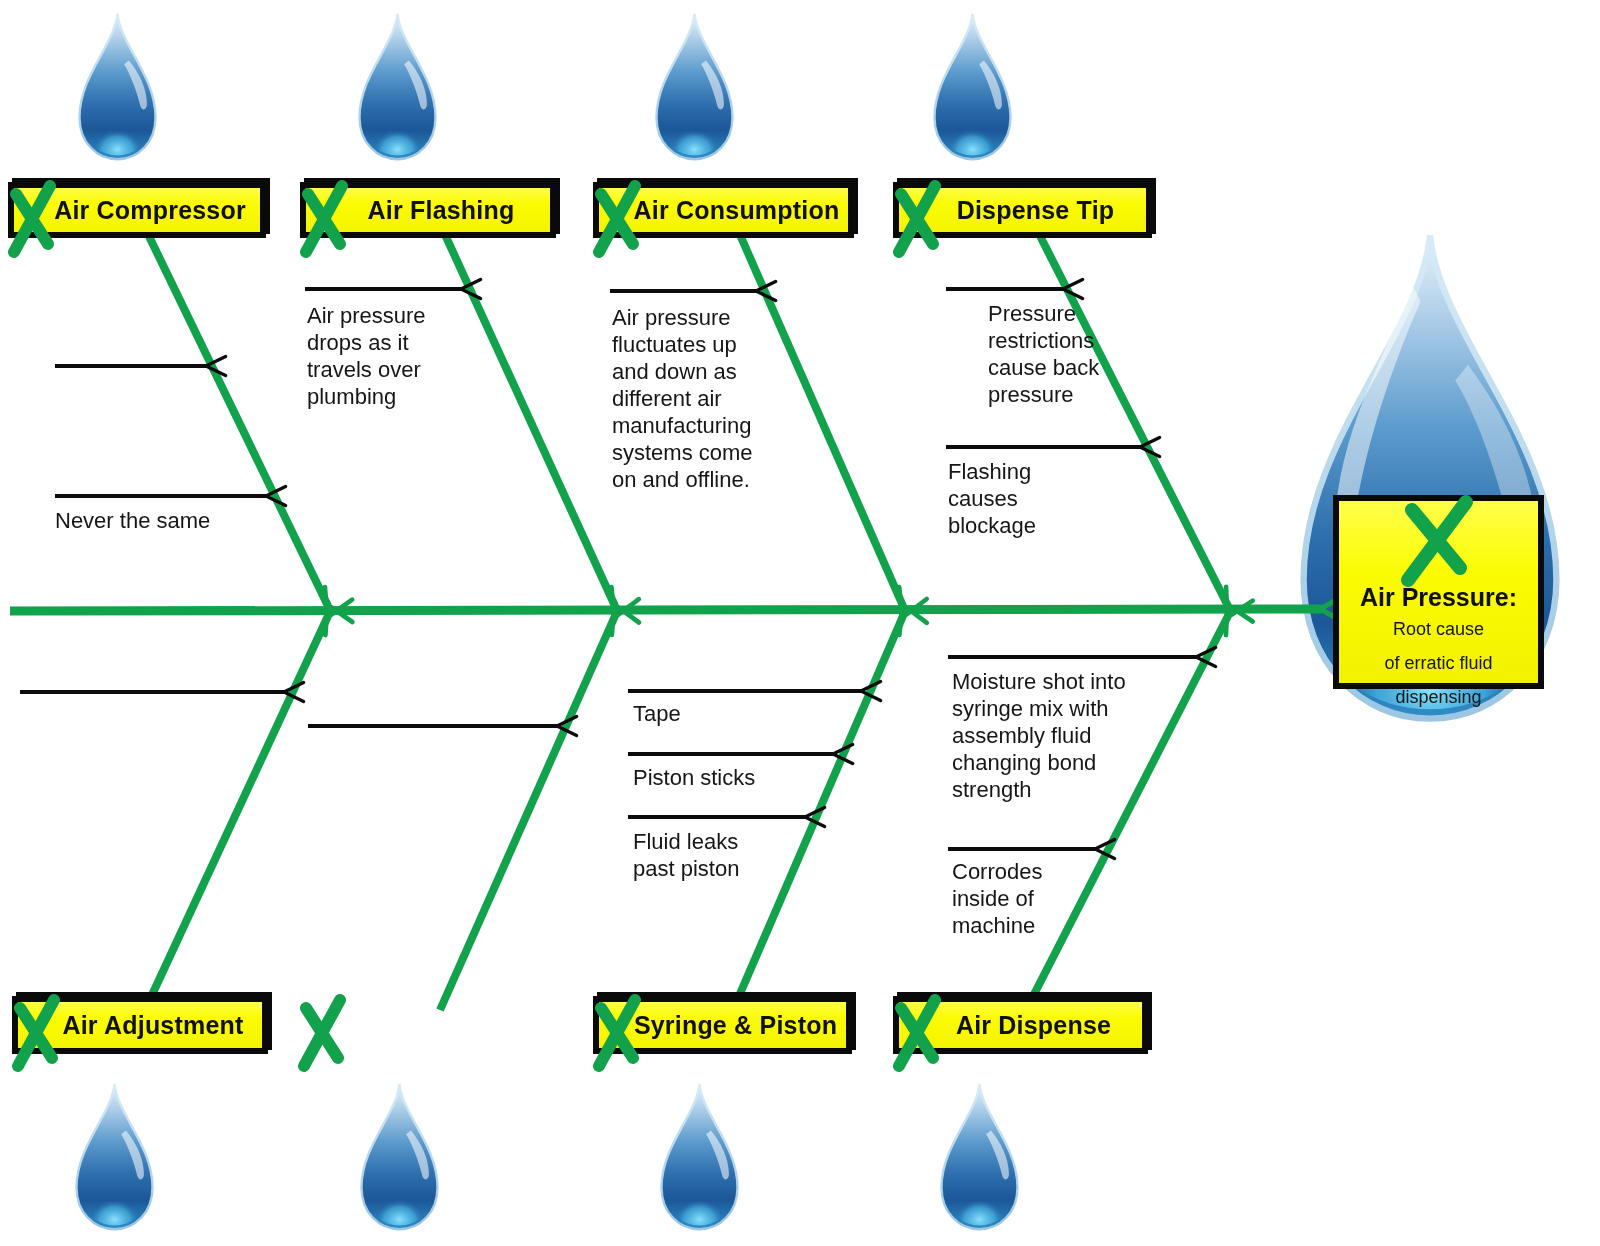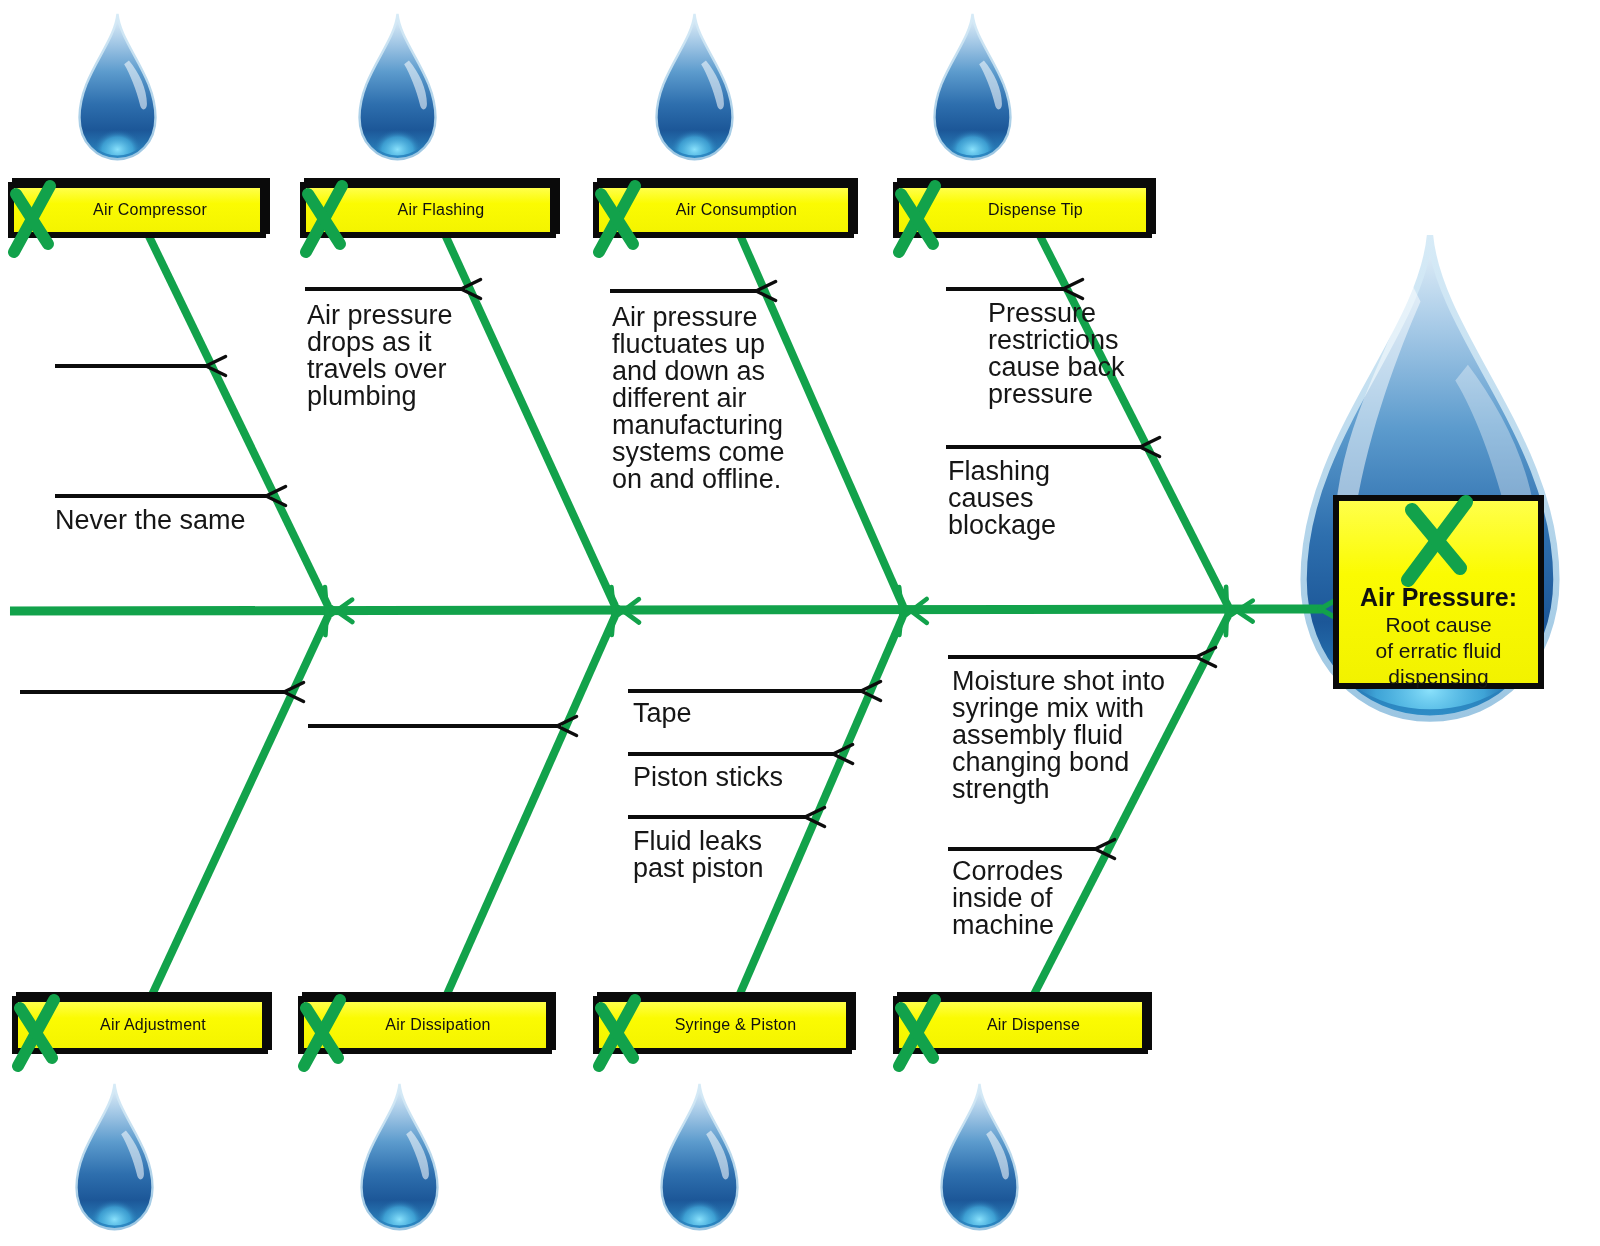--- a/index.html
+++ b/index.html
@@ -10,36 +10,36 @@
   .cat-box{
     position:absolute;
     background:linear-gradient(#ffff4a,#fbfb02 35%,#f4f400);
     border:6px solid #0a0a0a;
     box-shadow:4px -4px 0 0 #0a0a0a;
     box-sizing:border-box;
     display:flex;align-items:center;justify-content:center;
     z-index:3;
   }
   .cat-label{
-    font-weight:normal;font-size:16px;color:#111;letter-spacing:0.2px;
+    font-weight:bold;font-size:25px;color:#111;letter-spacing:0.2px;
     padding-left:26px;white-space:nowrap;
   }
   .cause{
     position:absolute;z-index:3;
-    font-size:27px;line-height:27px;color:#161616;
+    font-size:22px;line-height:27px;color:#161616;
     white-space:pre-line;
   }
   .head-box{
     position:absolute;left:1333px;top:495px;width:211px;height:194px;
     background:linear-gradient(#ffff4a,#fbfb02 40%,#f2f200);
     border:6px solid #0a0a0a;box-sizing:border-box;
     z-index:3;text-align:center;
   }
   .head-title{margin-top:82px;font-weight:bold;font-size:25px;color:#101010;}
-  .head-sub{font-size:21px;line-height:26px;color:#161616;white-space:pre-line;}
+  .head-sub{font-size:18px;line-height:34px;color:#161616;white-space:pre-line;}
 </style>
 </head>
 <body>
 
 <div class="canvas">
 
   <svg width="0" height="0" style="position:absolute" aria-hidden="true">
     <defs>
       <linearGradient id="dropBody" x1="0" y1="0" x2="0" y2="1">
         <stop offset="0" stop-color="#e8f3fa"></stop>
@@ -153,23 +153,20 @@
   </div>
   <div class="cat-box" style="left:593px;top:182px;width:261px;height:56px">
     <span class="cat-label">Air Consumption</span>
   </div>
   <div class="cat-box" style="left:893px;top:182px;width:259px;height:56px">
     <span class="cat-label">Dispense Tip</span>
   </div>
 
   <div class="cat-box" style="left:12px;top:996px;width:256px;height:58px">
     <span class="cat-label">Air Adjustment</span>
-  </div>
-  <div class="cat-box" style="left:298px;top:996px;width:254px;height:58px">
-    <span class="cat-label">Air Dissipation</span>
   </div>
   <div class="cat-box" style="left:593px;top:996px;width:259px;height:58px">
     <span class="cat-label">Syringe &amp; Piston</span>
   </div>
   <div class="cat-box" style="left:893px;top:996px;width:255px;height:58px">
     <span class="cat-label">Air Dispense</span>
   </div>
 
   <div class="head-box">
     <div class="head-title">Air Pressure:</div>

